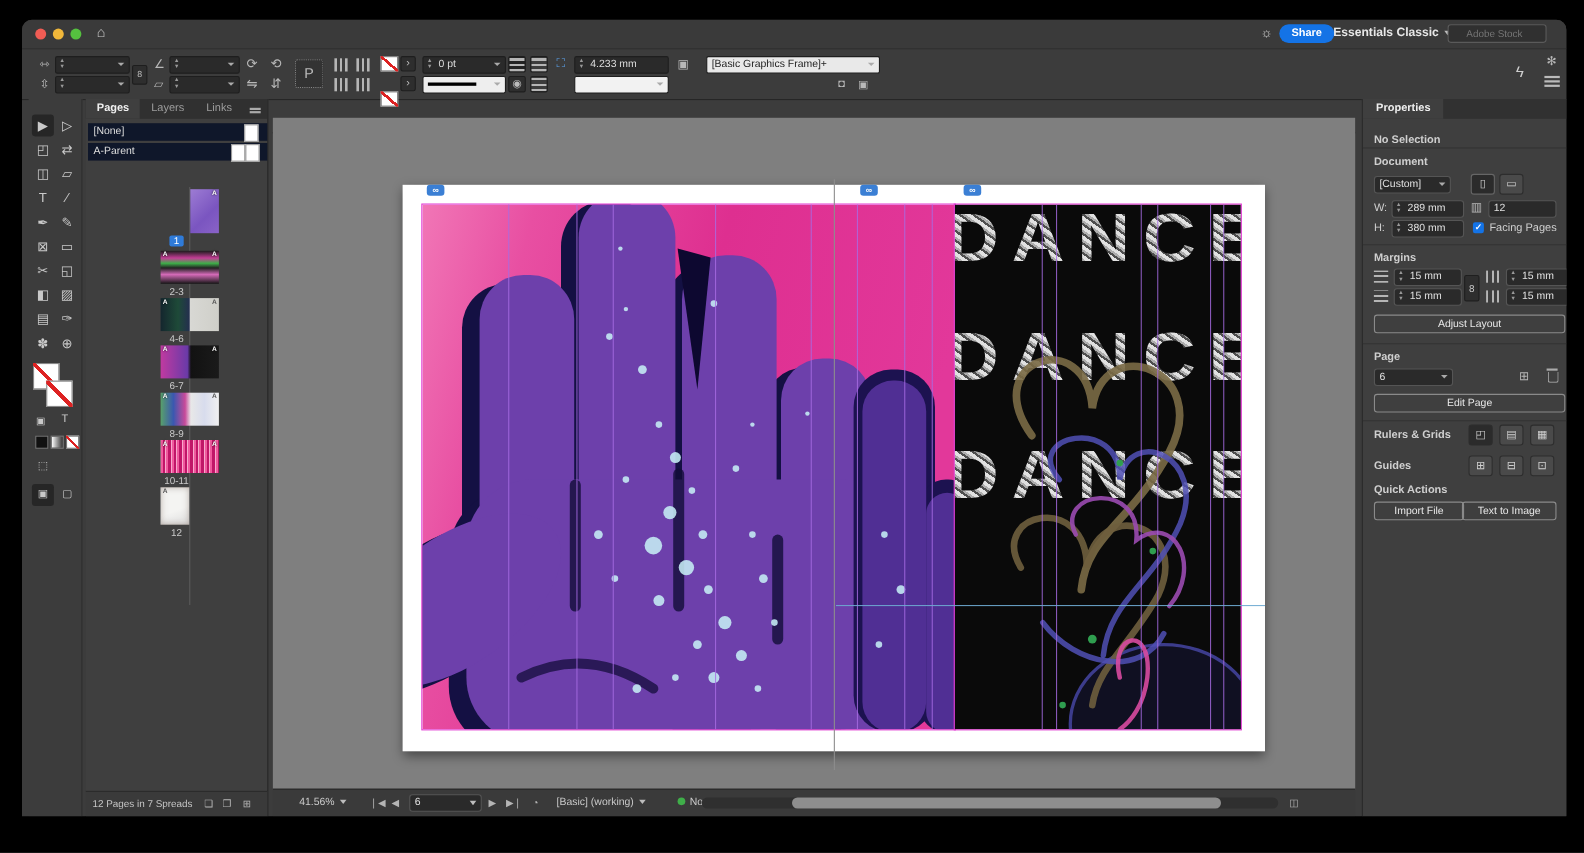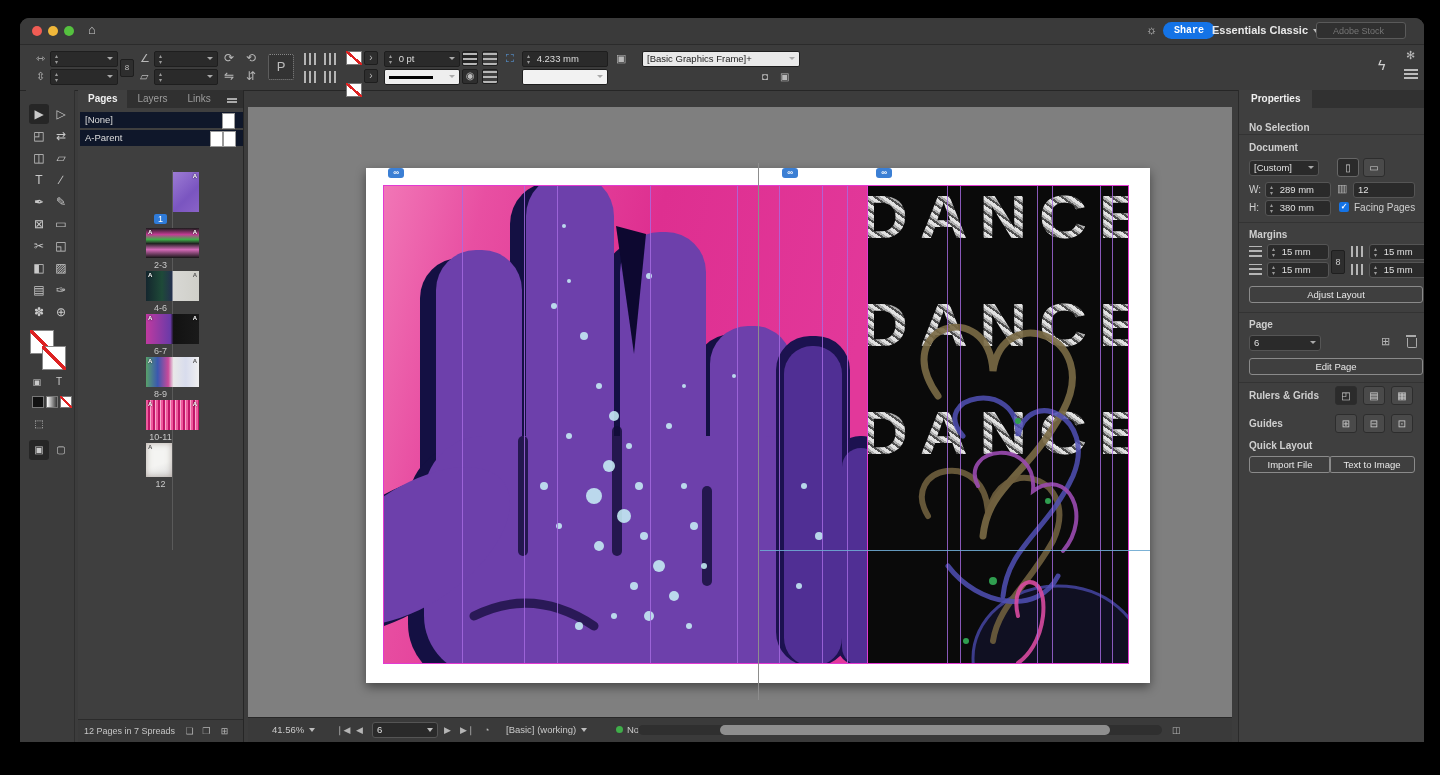--- a/index.html
+++ b/index.html
@@ -106,21 +106,21 @@
 
 <div id="app">
   <div id="win">
 
     <div id="titlebar">
       <span class="tl" style="left:12px;background:#f05c54;"></span>
       <span class="tl" style="left:28px;background:#f0b73a;"></span>
       <span class="tl" style="left:44px;background:#55c13f;"></span>
       <span class="abs" style="left:68px;top:4px;font-size:13px;color:#c9c9c9;">⌂</span>
       <span class="abs" style="left:1126px;top:5px;font-size:12px;color:#c9c9c9;">☼</span>
-      <span class="pill" style="left:1143px;font-family:Liberation Mono, monospace;">Share</span>
+      <span class="pill" style="left:1143px;">Share</span>
       <span class="wsp" style="left:1192px;"><span>Essentials Classic</span><span class="chev"></span></span>
       <span class="searchglyph" style="left:1302px;top:8px;"></span>
       <input id="stock" style="left: 1296px;" placeholder="Adobe Stock">
     </div>
 
     <div id="cp">
 
       <span class="cpicon" style="left:16px;top:7px;">⇿</span>
       <div class="fld dd abs" style="left:30px;top:6px;width:58px;"><span class="stp">▴<br>▾</span></div>
       <span class="cpicon" style="left:16px;top:25px;">⇳</span>
@@ -474,19 +474,19 @@
       <div class="pbtn" style="left:10px;top:268px;width:172px;">Edit Page</div>
       <div class="divider" style="top:292px;"></div>
       <div class="sect" style="top:300px;" data_bind="">Rulers &amp; Grids</div>
       <div class="iconbtn" style="left:96px;top:296px;background:#2b2b2b;">◰</div>
       <div class="iconbtn" style="left:124px;top:296px;">▤</div>
       <div class="iconbtn" style="left:152px;top:296px;">▦</div>
       <div class="sect" style="top:328px;">Guides</div>
       <div class="iconbtn" style="left:96px;top:324px;">⊞</div>
       <div class="iconbtn" style="left:124px;top:324px;">⊟</div>
       <div class="iconbtn" style="left:152px;top:324px;">⊡</div>
-      <div class="sect" style="top:350px;">Quick Layout</div>
+      <div class="sect" style="top:350px;">Quick Actions</div>
       <div class="pbtn" style="left:10px;top:366px;width:80px;text-align:center;">Import File</div>
       <div class="pbtn" style="left:90px;top:366px;width:84px;">Text to Image</div>
     </div>
 
   </div>
 </div>
 
 </body></html>

